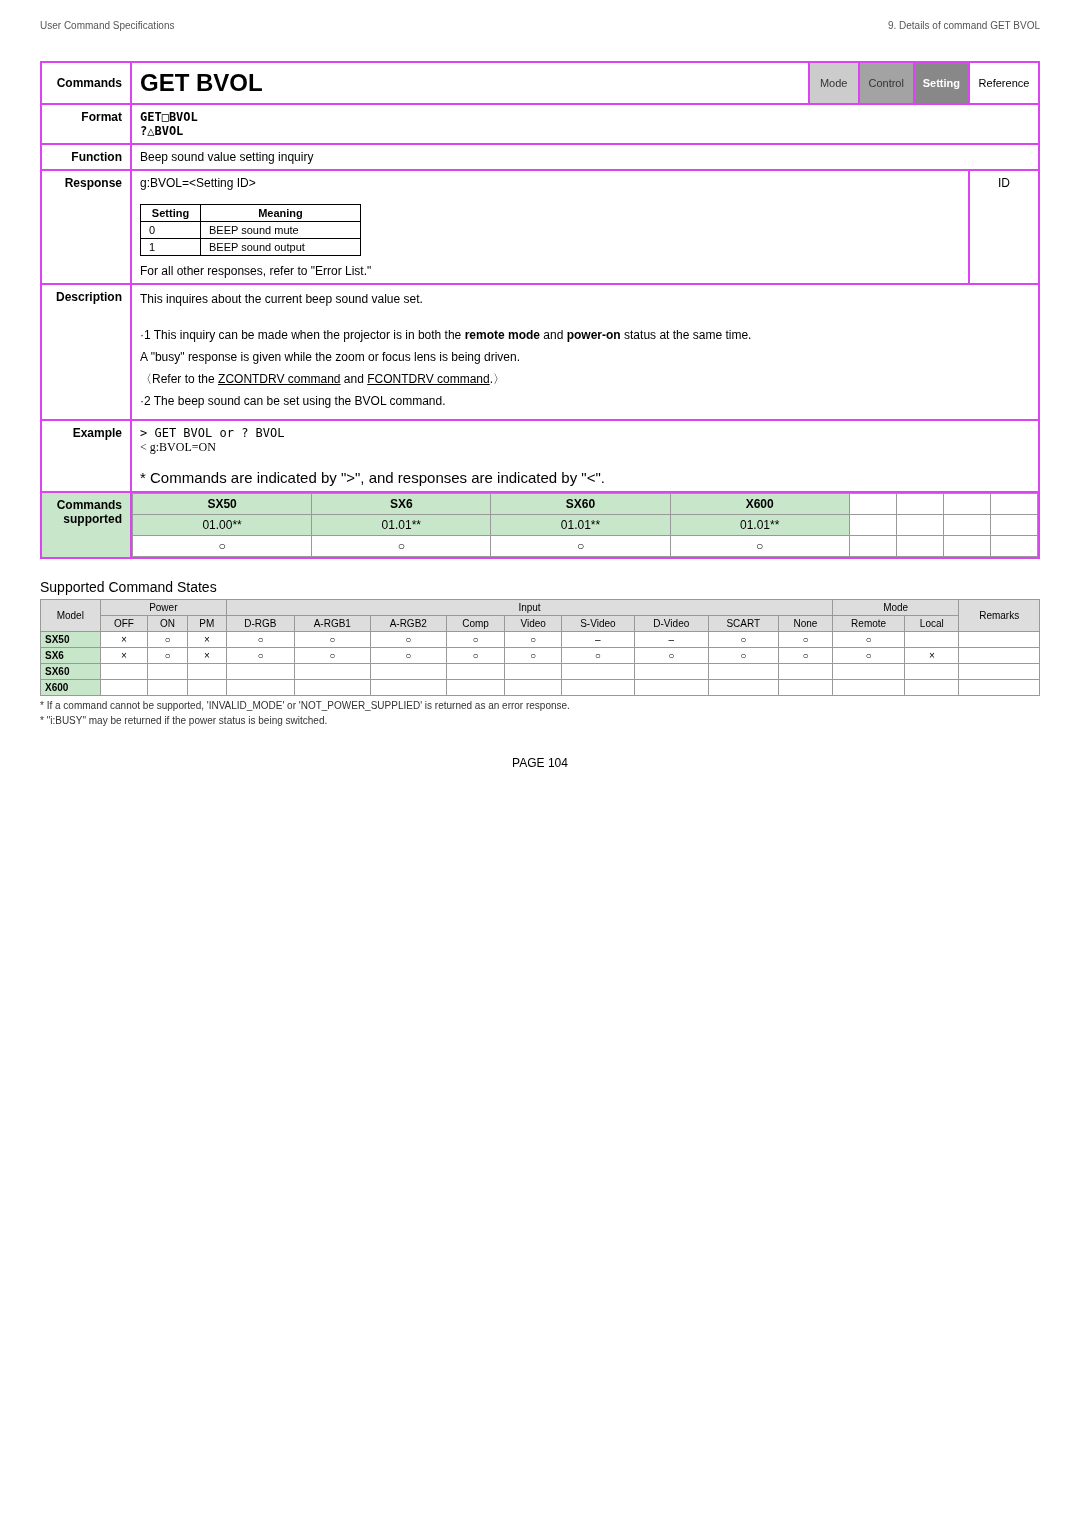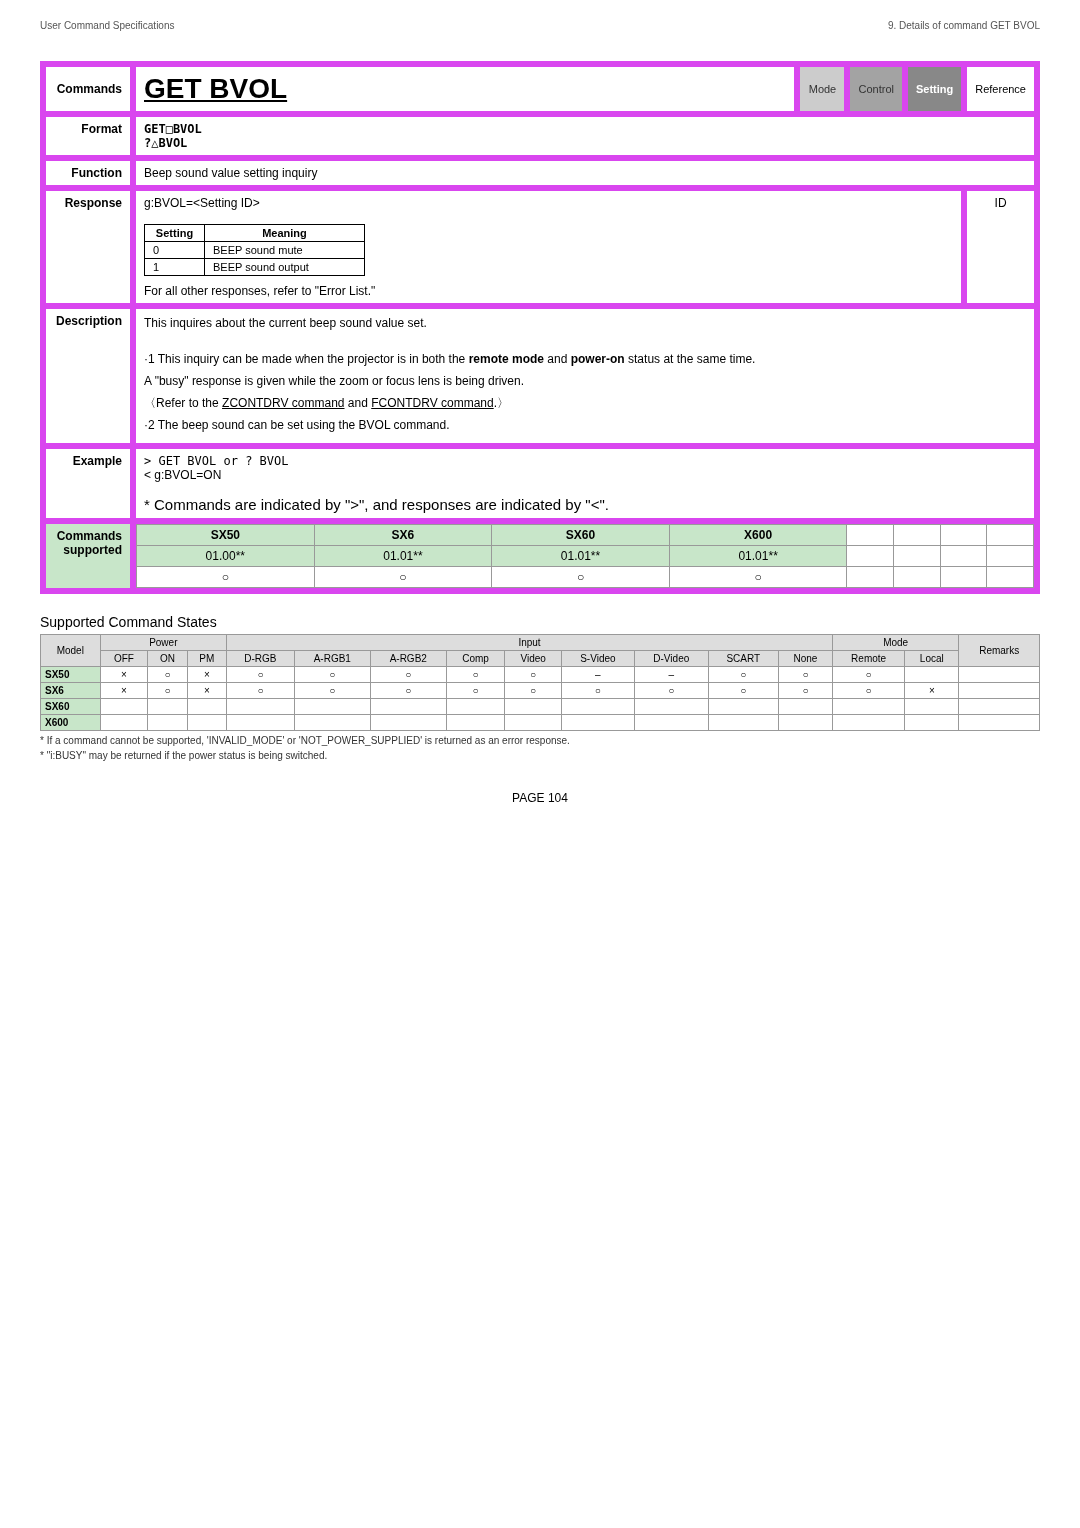--- a/index.html
+++ b/index.html
@@ -19,33 +19,32 @@
       color: #555;
       margin-bottom: 30px;
     }
     .main-table {
       width: 100%;
       border-collapse: collapse;
       border: 1px solid #999;
       margin-bottom: 20px;
     }
     .main-table td, .main-table th {
-      border: 6px solid #d946ef;
+      border: 2px solid #d946ef;
       padding: 5px 8px;
       vertical-align: top;
     }
     .header-row td {
       padding: 6px 8px;
       vertical-align: middle;
     }
     .command-title-cell {
-      font-size: 28px;
+      font-size: 24px;
       font-weight: bold;
       padding: 4px 10px;
-      text-decoration: underline;
     }
     .mode-cell {
       font-size: 11px;
       text-align: center;
       vertical-align: middle;
       background: #ccc;
       color: #333;
     }
     .control-cell {
       font-size: 11px;
@@ -220,21 +219,21 @@
       <p>A "busy" response is given while the zoom or focus lens is being driven.</p>
       <p>〈Refer to the <u>ZCONTDRV command</u> and <u>FCONTDRV command</u>.〉</p>
       <p>·2  The beep sound can be set using the BVOL command.</p>
     </td>
   </tr>
 
   <tr>
     <td class="row-label">Example</td>
     <td colspan="8">
       <div style="font-family:monospace;">&gt; GET BVOL or ? BVOL</div>
-      <div style="font-family:Liberation Sans, sans-serif;">&lt; g:BVOL=ON</div>
+      <div style="font-family:Liberation Serif, serif;">&lt; g:BVOL=ON</div>
       <br>
       <div style="font-size:15px;">* Commands are indicated by "&gt;", and responses are indicated by "&lt;".</div>
     </td>
   </tr>
 
   <tr>
     <td class="row-label commands-header-label" style="background:#c8e6c9;">Commands<br>supported</td>
     <td colspan="8" style="padding:0;">
       <table class="cmd-supported-table" style="width:100%; border-collapse:collapse;">
         <tbody>

